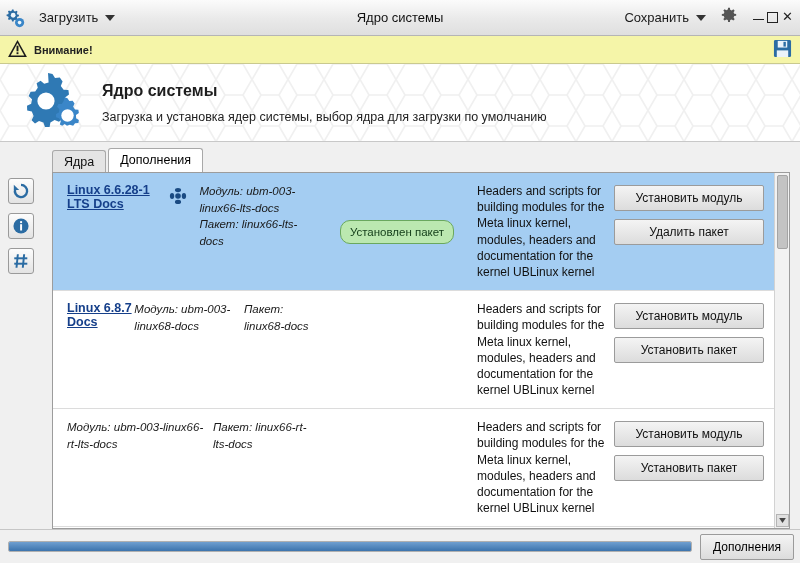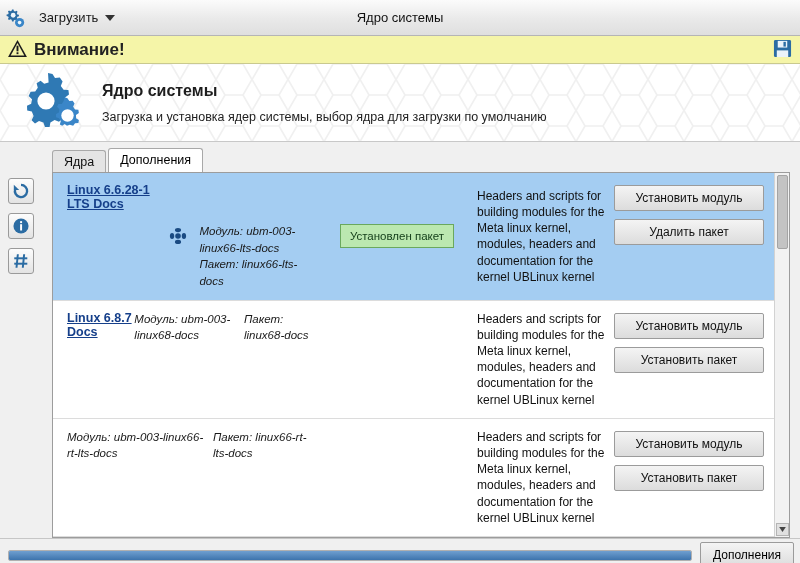--- a/index.html
+++ b/index.html
@@ -40,21 +40,21 @@
   .wbtn.sq { border: 1.5px solid #222; width: 11px; height: 11px; }
   .wbtn.min { border-bottom: 1.5px solid #222; height: 8px; width: 11px; }
 
   
   .warnbar {
     height: 28px; flex: 0 0 28px;
     background: #f5f5a8;
     border-bottom: 1px solid #c9c98f;
     display: flex; align-items: center; padding: 0 8px; gap: 7px;
   }
-  .warn-text { font-size: 17px; font-weight: bold; color: #222; }
+  .warn-text { font-size: 11px; font-weight: bold; color: #222; }
   .save-ico { margin-left: auto; }
 
   
   .banner {
     flex: 0 0 78px; height: 78px;
     background: #ffffff;
     border-bottom: 1px solid #c8c8c8;
     display: flex; align-items: center; gap: 14px;
     padding: 0 14px;
     position: relative; overflow: hidden;
@@ -104,31 +104,31 @@
   .row {
     display: flex; padding: 10px 10px 10px 14px; border-bottom: 1px solid #dcdcdc; min-height: 116px;
   }
   .row.selected { background: #a4cdf2; }
   .row-left { flex: 0 0 250px; display: flex; justify-content: center; }
   .row-title { font-size: 12.5px; font-weight: bold; color: #153f8a; text-decoration: underline; margin-bottom: 5px; cursor: pointer; }
   .row-meta { font-size: 11.5px; font-style: italic; color: #1a1a1a; line-height: 1.45; }
   .row-badgecol { flex: 0 0 160px; display: flex; align-items: center; justify-content: center; }
   .badge {
     background: #bbe8b0; border: 1px solid #6aa85e; color: #16401b;
-    font-size: 11.5px; padding: 5px 9px; border-radius: 0; text-align: center;
+    font-size: 11.5px; padding: 5px 9px; border-radius: 10px; text-align: center;
   }
   .row-desc { flex: 1 1 auto; font-size: 12px; color: #111; line-height: 1.35; padding-right: 8px; align-self: center; }
   .row-btns { flex: 0 0 150px; display: flex; flex-direction: column; gap: 8px; align-items: stretch; justify-content: flex-start; padding-top: 2px; }
   .btn {
     background: linear-gradient(to bottom, #f4f4f4, #dcdcdc);
     border: 1px solid #9b9b9b; border-radius: 2px;
     font-size: 12px; padding: 5px 12px; text-align: center; color: #111; cursor: default;
   }
   .row .pkgicon { width: 18px; height: 18px; margin-top: 4px; }
-  .leftwrap { display: flex; gap: 12px; margin-top: 40px; }
+  .leftwrap { display: flex; gap: 12px; }
 
   
   .footer {
     flex: 0 0 34px; height: 34px; display: flex; align-items: center;
     border-top: 1px solid #c6c6c6; background: #f0f0f0; padding: 0 6px 0 8px; gap: 8px;
   }
   .progress {
     flex: 1 1 auto; height: 11px; background: #dcdcdc; border: 1px solid #b0b0b0; border-radius: 2px; overflow: hidden;
   }
   .progress-fill { height: 100%; width: 100%; background: linear-gradient(to bottom,#6f9fd0,#3d74ad); }
@@ -157,20 +157,36 @@
         </svg>
       </span>
       <div class="menu-btn">
         <span>Загрузить</span>
         <span class="caret"></span>
       </div>
     </div>
 
     <div class="win-title">Ядро системы</div>
 
+    <div class="tb-right">
+      <div class="menu-btn">
+        <span>Сохранить</span>
+        <span class="caret"></span>
+      </div>
+      <span>
+        <svg width="20" height="20" viewBox="0 0 24 24">
+          <path fill="#555" d="M12 8.5A3.5 3.5 0 1 0 12 15.5A3.5 3.5 0 1 0 12 8.5M10.9 2l-.3 2.3-1.9.8-1.9-1.3-1.6 1.6 1.3 1.9-.8 1.9-2.3.3v2.2l2.3.3.8 1.9-1.3 1.9 1.6 1.6 1.9-1.3 1.9.8.3 2.3h2.2l.3-2.3 1.9-.8 1.9 1.3 1.6-1.6-1.3-1.9.8-1.9 2.3-.3V9.7l-2.3-.3-.8-1.9 1.3-1.9-1.6-1.6-1.9 1.3-1.9-.8L13.1 2z"></path>
+        </svg>
+      </span>
+      <div class="wbtns">
+        <span class="wbtn min"></span>
+        <span class="wbtn sq"></span>
+        <span class="wbtn">✕</span>
+      </div>
+    </div>
   </div>
 
   <div class="warnbar">
     <span>
       <svg width="19" height="17" viewBox="0 0 20 18">
         <path d="M10 0 L20 18 H0 Z" fill="#1b1b1b"></path>
         <path d="M10 3.2 L17.2 16.4 H2.8 Z" fill="#f5f5a8"></path>
         <rect x="9" y="6" width="2" height="6" fill="#1b1b1b"></rect>
         <rect x="9" y="13" width="2" height="2" fill="#1b1b1b"></rect>
       </svg>

